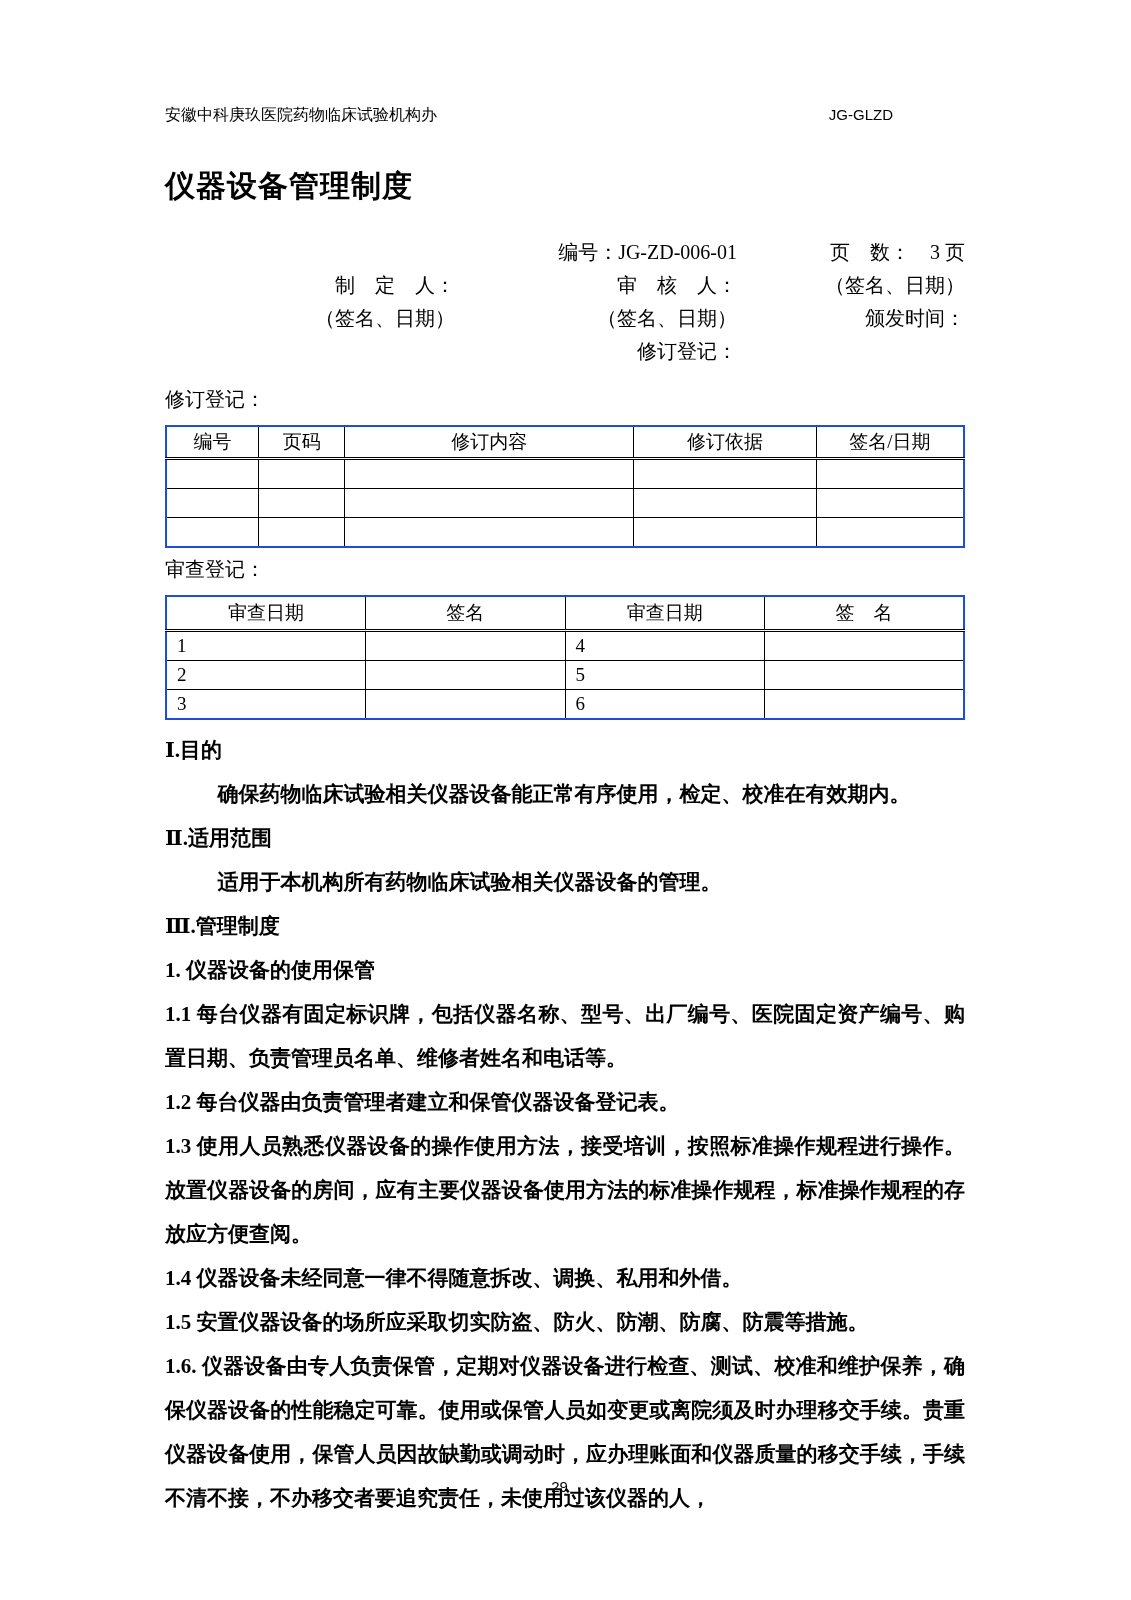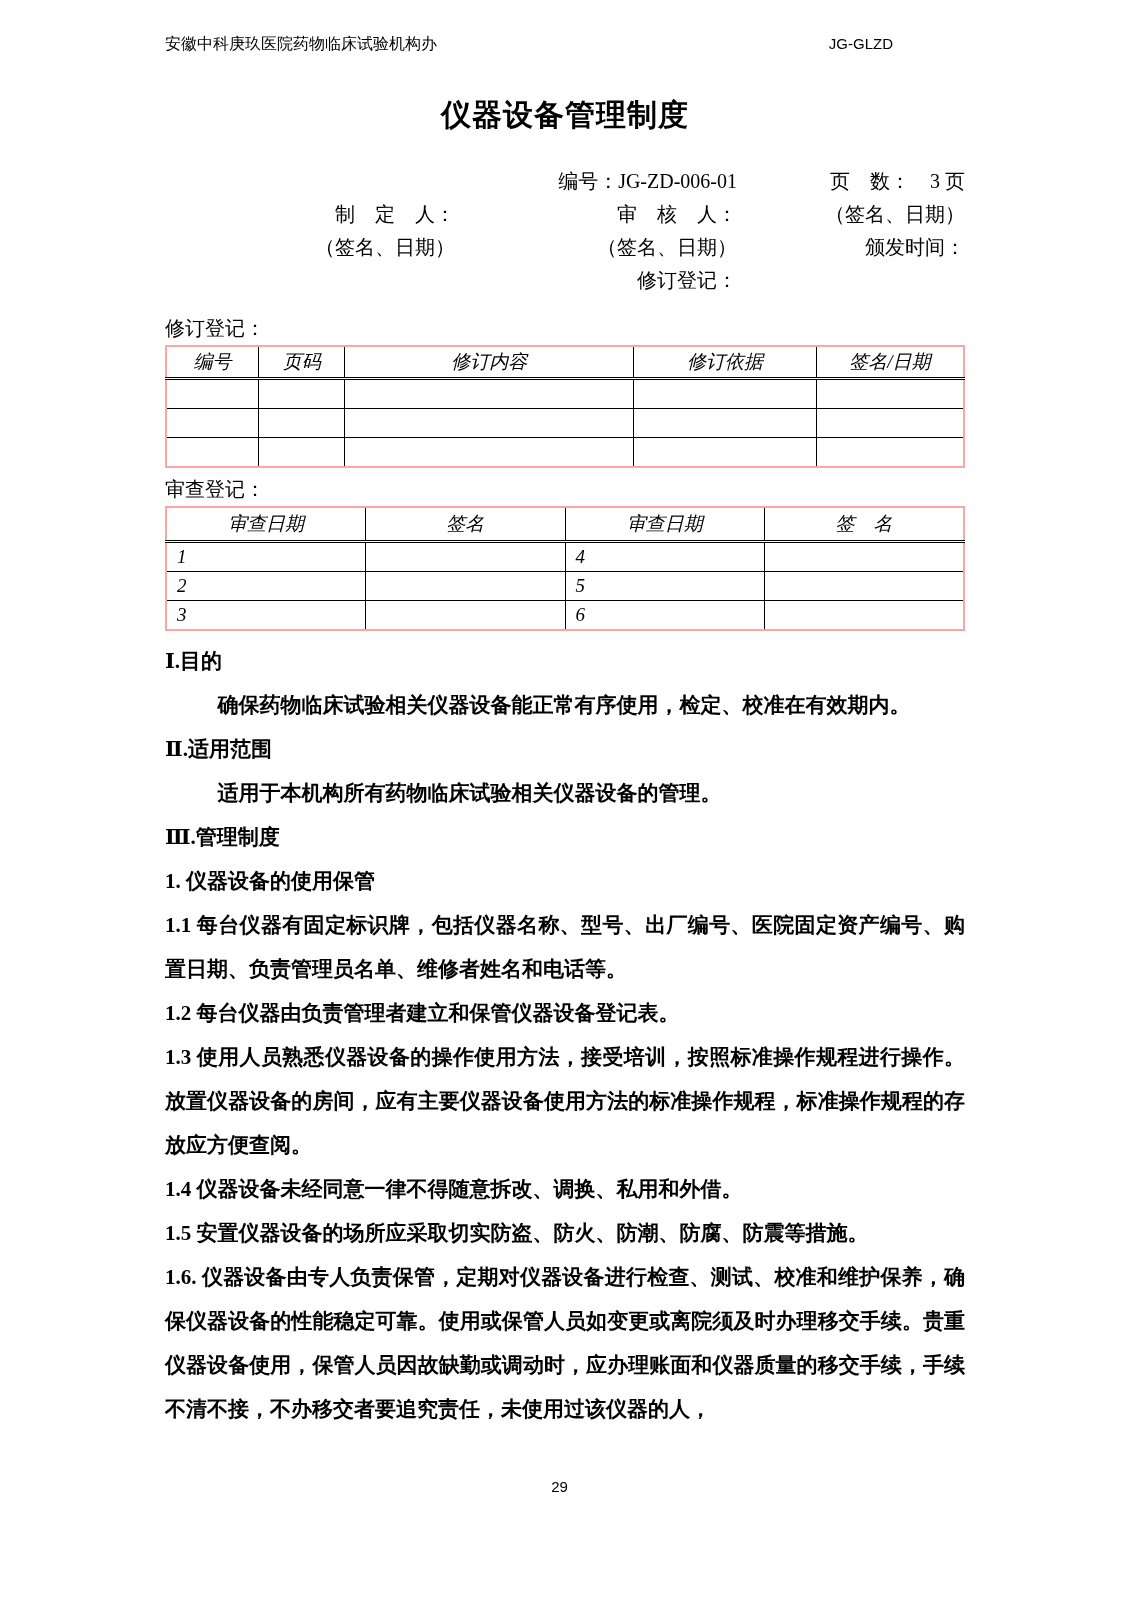--- a/index.html
+++ b/index.html
@@ -11,37 +11,36 @@
     color:#000000;
     font-family:"Liberation Serif","DejaVu Serif",serif;
     overflow:hidden;
     margin:0 auto;
     box-sizing:border-box;
   }
   .content { padding:0 166px 0 165px; box-sizing:border-box; }
 
   
   .doc-header {
-    padding-top:33px;
+    padding-top:104px;
     display:flex;
     justify-content:space-between;
     align-items:center;
     font-size:16px;
     line-height:22px;
   }
   .doc-header .code {
     font-family:"Liberation Sans","DejaVu Sans",sans-serif;
     font-size:15px;
     margin-right:72px;
   }
 
   
   .doc-title {
     margin-top:42px;
-    text-align:center;
     font-size:30px;
     font-weight:bold;
     line-height:36px;
     letter-spacing:1px;
   }
 
   
   .meta {
     margin-top:32px;
     display:grid;
@@ -53,23 +52,22 @@
   .meta .span2 { grid-column:1 / 3; }
   .meta .shift { margin-left:-19px; }
 
   .tbl-label { font-size:20px; line-height:27px; margin-top:18px; }
 
   
   table.doc-table {
     width:100%;
     border-collapse:collapse;
     table-layout:fixed;
-    border:2px solid #fca5a5;
-    margin-top:3px;
-    font-style:italic;
+    border:2px solid #1d4ed8;
+    margin-top:12px;
   }
   table.doc-table th, table.doc-table td {
     border:1.5px solid #000;
     font-weight:normal;
     font-size:19px;
     padding:0;
     overflow:hidden;
   }
   table.doc-table th {
     height:30px;

